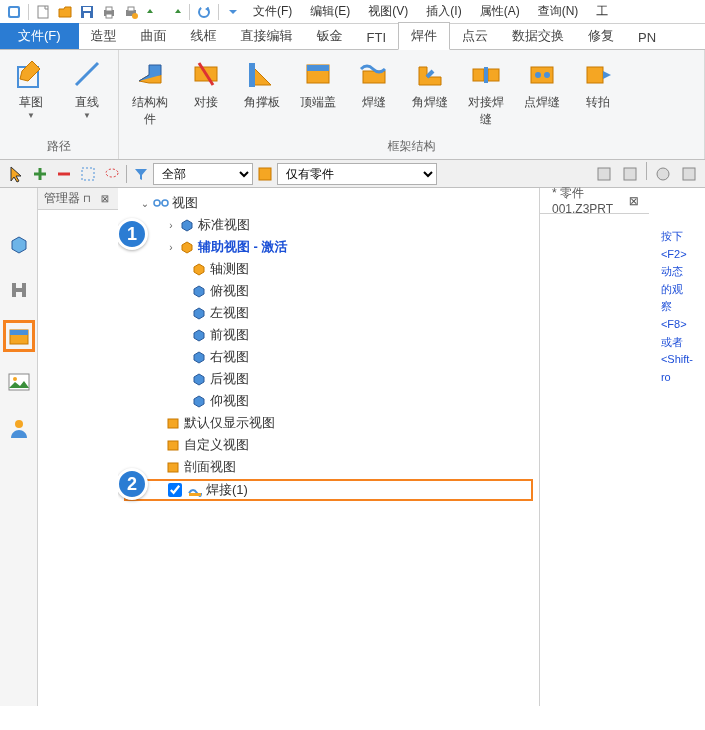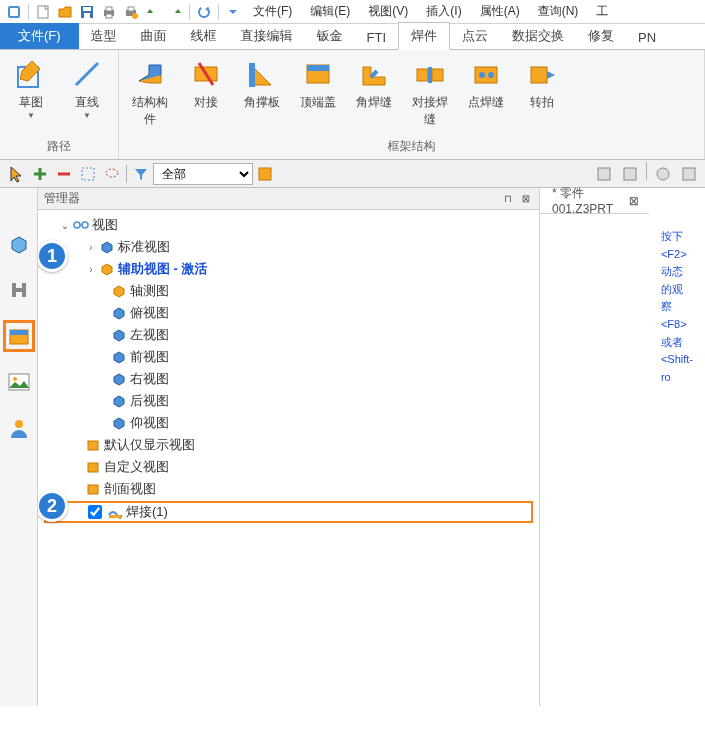--- a/index.html
+++ b/index.html
@@ -35,21 +35,21 @@
 
 
 .main-area { display: flex; height: 518px; }
 
 
 .left-vbar { width: 38px; background: #f5f5f5; border-right: 1px solid #d0d0d0; display: flex; flex-direction: column; align-items: center; padding-top: 40px; gap: 14px; }
 .left-vbar .vbtn { width: 32px; height: 32px; display: flex; align-items: center; justify-content: center; cursor: pointer; }
 .left-vbar .vbtn.active { border: 3px solid #f58220; }
 
 
-.manager-panel { width: 502px; border-right: 1px solid #d0d0d0; display: flex; flex-direction: column; }
+.manager-panel { width: 502px; border-right: 1px solid #d0d0d0; display: flex; flex-direction: row; }
 .manager-title { height: 22px; background: #f0f0f0; border-bottom: 1px solid #d0d0d0; display: flex; align-items: center; padding: 0 6px; font-size: 12px; color: #555; justify-content: space-between; }
 .manager-title .win-btns { display: flex; gap: 4px; }
 .manager-title .win-btns span { width: 14px; height: 14px; display: inline-flex; align-items: center; justify-content: center; font-size: 10px; cursor: pointer; }
 
 .tree { flex: 1; overflow: auto; padding: 4px 2px; position: relative; }
 .tree-row { display: flex; align-items: center; height: 22px; padding-left: 4px; cursor: pointer; }
 .tree-indent { display: inline-block; }
 .tree-toggle { width: 14px; text-align: center; color: #666; font-size: 10px; }
 .tree-icon { width: 18px; height: 18px; display: inline-flex; align-items: center; justify-content: center; margin-right: 2px; }
 .tree-label { font-size: 13px; color: #333; }
@@ -222,20 +222,29 @@
             <svg width="34" height="34">
               <rect x="6" y="8" width="22" height="18" fill="#f5a623" stroke="#c77800"></rect>
               <rect x="6" y="8" width="22" height="6" fill="#4a90d9"></rect>
             </svg>
           </div>
           <div class="lbl">顶端盖</div>
         </div>
       <div class="ribbon-btn">
           <div class="ico">
             <svg width="34" height="34">
+              <rect x="6" y="14" width="22" height="12" fill="#f5a623" stroke="#c77800"></rect>
+              <path d="M4 12q6-6 12 0t12 0" fill="none" stroke="#4a90d9" stroke-width="3"></path>
+            </svg>
+          </div>
+          <div class="lbl">焊缝</div>
+        </div>
+      <div class="ribbon-btn">
+          <div class="ico">
+            <svg width="34" height="34">
               <path d="M6 28V10h8v10h14v8z" fill="#f5a623" stroke="#c77800"></path>
               <path d="M14 20l6-6" stroke="#4a90d9" stroke-width="4"></path>
             </svg>
           </div>
           <div class="lbl">角焊缝</div>
         </div>
       <div class="ribbon-btn">
           <div class="ico">
             <svg width="34" height="34">
               <rect x="4" y="12" width="11" height="12" fill="#f5a623" stroke="#c77800"></rect>
@@ -300,20 +309,21 @@
       <svg width="16" height="16">
         <path d="M2 3h12l-5 6v5l-2-1v-4z" fill="#4a90d9"></path>
       </svg>
     </div>
   <select class="sec-select" style="width:100px"><option>全部</option></select>
   <div class="sec-btn">
       <svg width="18" height="18">
         <rect x="3" y="3" width="12" height="12" fill="#f5a623" stroke="#c77800"></rect>
       </svg>
     </div>
+  <select class="sec-select" style="width:160px"><option>仅有零件</option></select>
   <div class="sec-right">
     <div class="sec-btn">
         <svg width="16" height="16">
           <rect x="2" y="2" width="12" height="12" fill="#ddd" stroke="#888"></rect>
         </svg>
       </div>
     <div class="sec-btn">
         <svg width="16" height="16">
           <rect x="2" y="2" width="12" height="12" fill="#ddd" stroke="#888"></rect>
         </svg>

